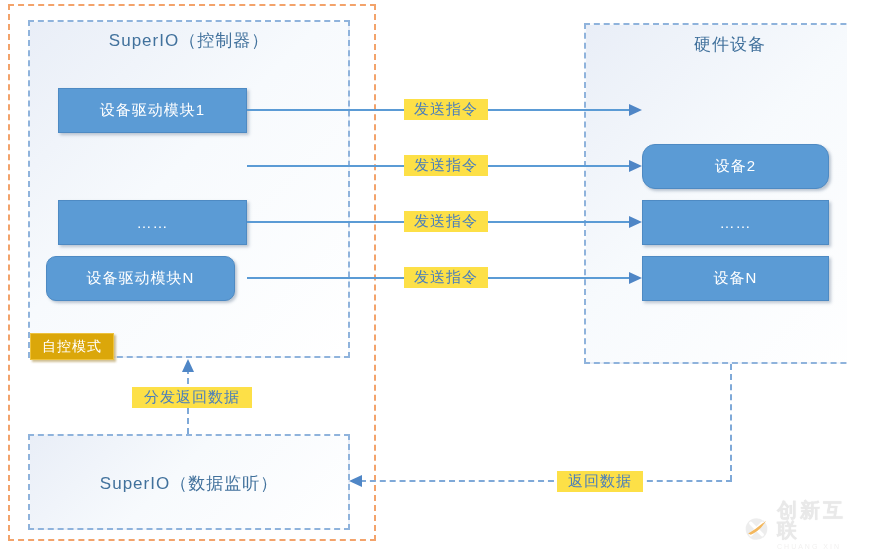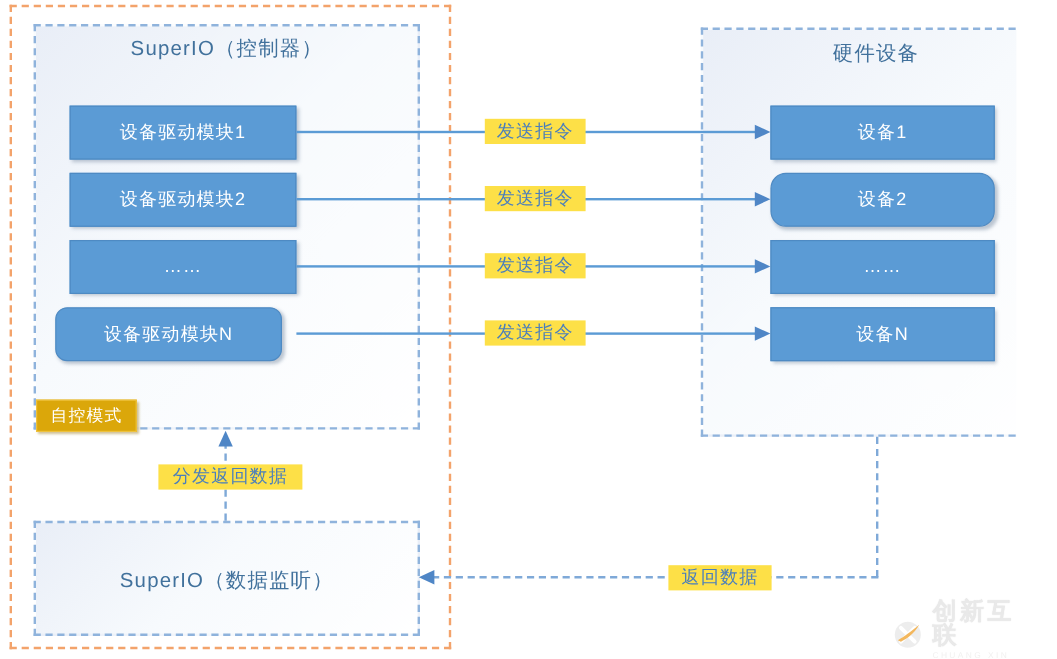--- a/index.html
+++ b/index.html
@@ -49,28 +49,26 @@
 <body>
 
 <div id="canvas">
 
   <div class="dashed-frame" style="left:8px;top:4px;width:368px;height:537px;"></div>
 
   <div class="panel" style="left:28px;top:20px;width:322px;height:338px;"></div>
   <div class="panel-title" style="left:28px;top:29px;width:322px;">SuperIO（控制器）</div>
 
   <div class="bluebox" style="left:58px;top:88px;width:189px;height:45px;">设备驱动模块1</div>
-  <div class="bluebox" style="left:58px;top:144px;width:189px;height:45px;">设备驱动模块2</div>
   <div class="bluebox" style="left:58px;top:200px;width:189px;height:45px;">……</div>
   <div class="bluebox" style="left:46px;top:256px;width:189px;height:45px;border-radius:10px;">设备驱动模块N</div>
 
   <div class="panel" style="left:584px;top:23px;width:292px;height:341px;"></div>
   <div class="panel-title" style="left:584px;top:33px;width:292px;">硬件设备</div>
 
-  <div class="bluebox" style="left:642px;top:88px;width:187px;height:45px;">设备1</div>
   <div class="bluebox" style="left:642px;top:144px;width:187px;height:45px;border-radius:13px;">设备2</div>
   <div class="bluebox" style="left:642px;top:200px;width:187px;height:45px;">……</div>
   <div class="bluebox" style="left:642px;top:256px;width:187px;height:45px;">设备N</div>
 
   <div class="hline" style="left:247px;top:109px;width:385px;"></div>
   <div class="arr arr-right" style="left:629px;top:104px;"></div>
   <div class="flow-label" style="left:404px;top:99px;width:80px;">发送指令</div>
 
   <div class="hline" style="left:247px;top:165px;width:385px;"></div>
   <div class="arr arr-right" style="left:629px;top:160px;"></div>

